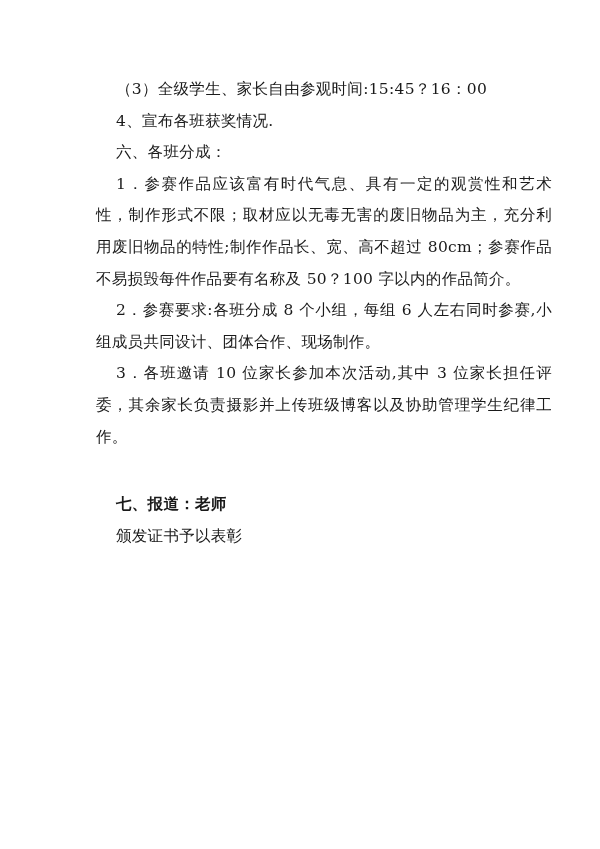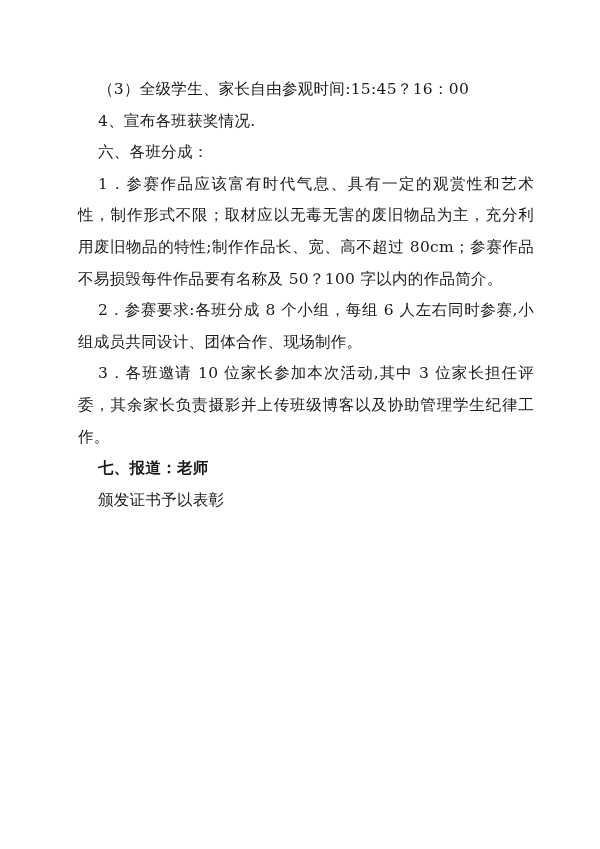--- a/index.html
+++ b/index.html
@@ -10,38 +10,39 @@
     body {
       width: 600px;
       height: 849px;
       position: relative;
       overflow: hidden;
       font-family: "DejaVu Serif", "Liberation Serif", serif;
       color: #1a1a1a;
     }
     .page {
       position: absolute;
-      left: 78px;
+      left: 96px;
       top: 74px;
       width: 456px;
     }
     .para {
       font-size: 15.5px;
       line-height: 31.6px;
       margin: 0;
       text-align: justify;
       text-justify: inter-character;
       letter-spacing: 0.3px;
     }
     .indent {
       text-indent: 20px;
     }
     .bold {
       font-weight: bold;
       font-family: "DejaVu Sans", "Liberation Sans", sans-serif;
+      margin-top: 36px;
     }
   </style>
 </head>
 <body>
 
 <div class="page">
   <p class="para indent">（3）全级学生、家长自由参观时间:15:45？16：00</p>
   <p class="para indent">4、宣布各班获奖情况.</p>
   <p class="para indent">六、各班分成：</p>
   <p class="para indent">1．参赛作品应该富有时代气息、具有一定的观赏性和艺术性，制作形式不限；取材应以无毒无害的废旧物品为主，充分利用废旧物品的特性;制作作品长、宽、高不超过 80cm；参赛作品不易损毁每件作品要有名称及 50？100 字以内的作品简介。</p>

